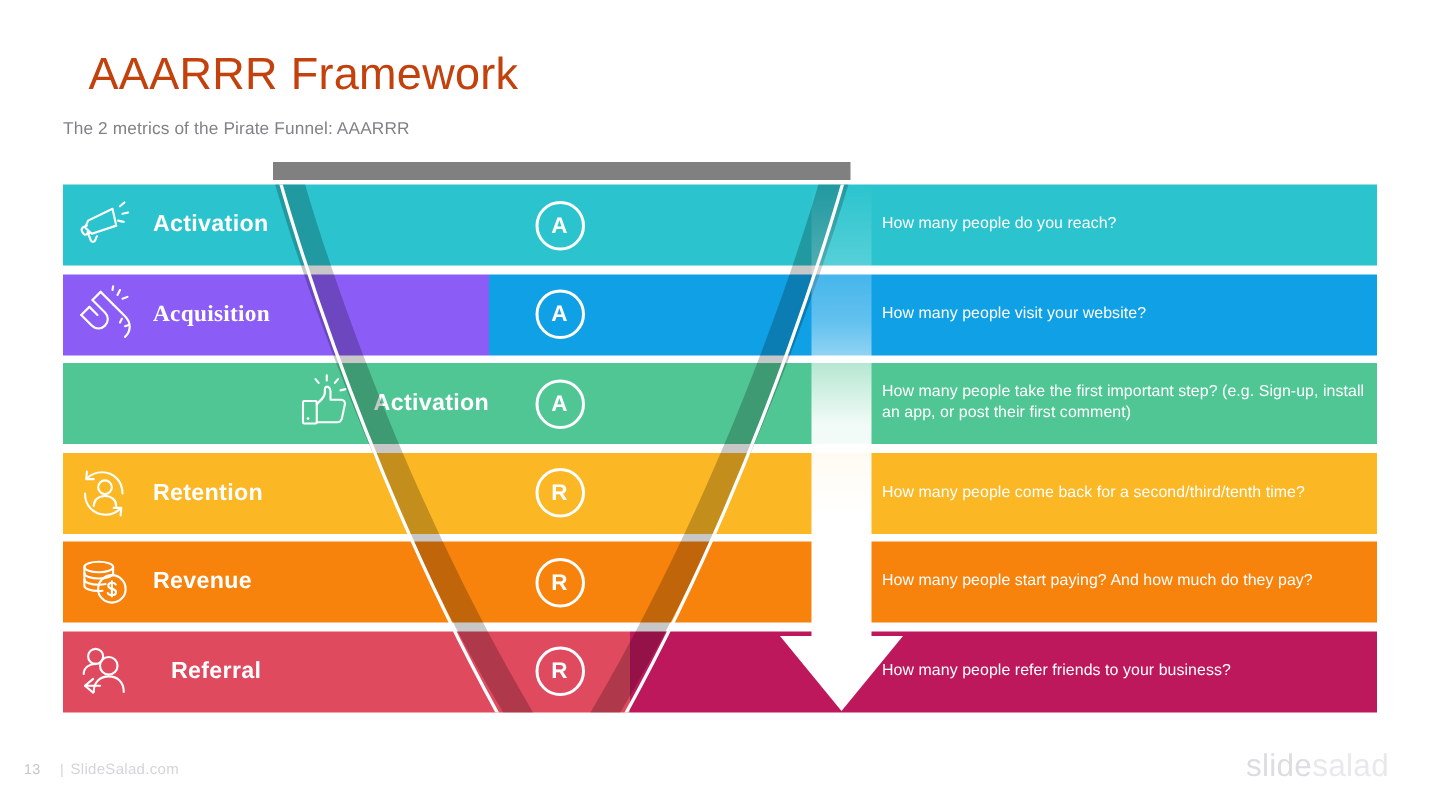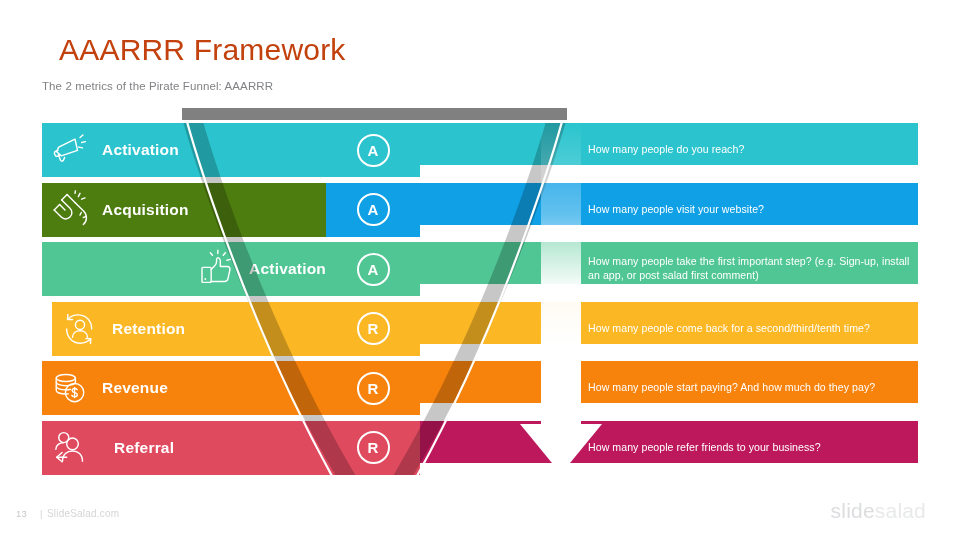--- a/index.html
+++ b/index.html
@@ -30,21 +30,21 @@
   .row{position:absolute;height:54px;}
   .row .left{
     position:absolute;left:42px;width:284px;height:54px;
     display:flex;align-items:center;
   }
   .row .mid{
     position:absolute;left:326px;width:94px;height:54px;
     display:flex;align-items:center;justify-content:center;
   }
   .row .right{
-    position:absolute;left:420px;width:498px;height:42px;
+    position:absolute;left:420px;width:498px;height:54px;
   }
   .row-label{
     color:#ffffff;font-size:15.5px;font-weight:bold;letter-spacing:.2px;
     margin-left:12px;white-space:nowrap;
   }
   .icon-box{width:40px;height:40px;margin-left:8px;flex:0 0 40px;}
   .icon-box svg{display:block;width:40px;height:40px;}
 
   .circle{
     width:33px;height:33px;border-radius:50%;
@@ -110,21 +110,21 @@
         <div class="mid" style="background: rgb(43, 196, 206);">
           <span class="circle">A</span>
         </div>
         <div class="right" style="background: rgb(43, 196, 206);">
           <div class="desc-panel">
             <div class="desc">How many people do you reach?</div>
           </div>
         </div>
       </div>
       <div class="row" style="top: 182.5px; left: 0px; width: 960px;">
-        <div class="left" style="background: #4d7c0f;">
+        <div class="left" style="background: #8b5cf6; font-family: Liberation Serif, serif;">
           <span class="icon-box">
             <svg viewBox="0 0 48 48" fill="none" stroke="#fff" stroke-width="1.7" stroke-linecap="round" stroke-linejoin="round">
       <path d="M14 12 L24 22 C27 25 27 29.5 24 32.5 C21 35.5 16.5 35.5 13.5 32.5 L5 24"></path>
       <path d="M20.5 5.5 L30.5 15.5"></path>
       <path d="M14 12 L20.5 5.5"></path>
       <path d="M5 24 L11.5 17.5"></path>
       <path d="M30.5 15.5 L40 25 C45 30 45 37 40 41.5"></path>
       <path d="M11.5 17.5 L18 24"></path>
       <path d="M34 8 L36 4 M38 11 L42 9.5 M30 4 L30.5 1"></path>
       <path d="M36 30 L37.5 27 M40 33 L43 32"></path>
@@ -151,26 +151,26 @@
       <path d="M25 5.5 L25 1.5 M31.5 7.5 L34 4.5 M18.5 7.5 L16 4.5 M36 13.5 L40 12.5"></path>
     </svg>
           </span>
           <span class="row-label">Activation</span>
         </div>
         <div class="mid" style="background: rgb(80, 198, 148);">
           <span class="circle">A</span>
         </div>
         <div class="right" style="background: rgb(80, 198, 148);">
           <div class="desc-panel">
-            <div class="desc">How many people take the first important step? (e.g. Sign-up, install an app, or post salad first comment)</div>
+            <div class="desc">How many people take the first important step? (e.g. Sign-up, install an app, or post their first comment)</div>
           </div>
         </div>
       </div>
       <div class="row" style="top: 301.5px; left: 0px; width: 960px;">
-        <div class="left" style="background: rgb(251, 183, 36); margin-left: 10px;">
+        <div class="left" style="background: rgb(251, 183, 36);">
           <span class="icon-box">
             <svg viewBox="0 0 48 48" fill="none" stroke="#fff" stroke-width="1.7" stroke-linecap="round" stroke-linejoin="round">
       <circle cx="24" cy="19" r="5.5"></circle>
       <path d="M15 34 C15 29 19 26 24 26 C29 26 33 29 33 34"></path>
       <path d="M38 24 C38 14 31 7 21.5 7 C16.5 7 12.5 9 9.5 12"></path>
       <path d="M9.5 6.5 L9 12.5 L15 12.5"></path>
       <path d="M8 24 C8 34 15 41 24.5 41 C29.5 41 33.5 39 36.5 36"></path>
       <path d="M36.5 41.5 L37 35.5 L31 35.5"></path>
     </svg>
           </span>

